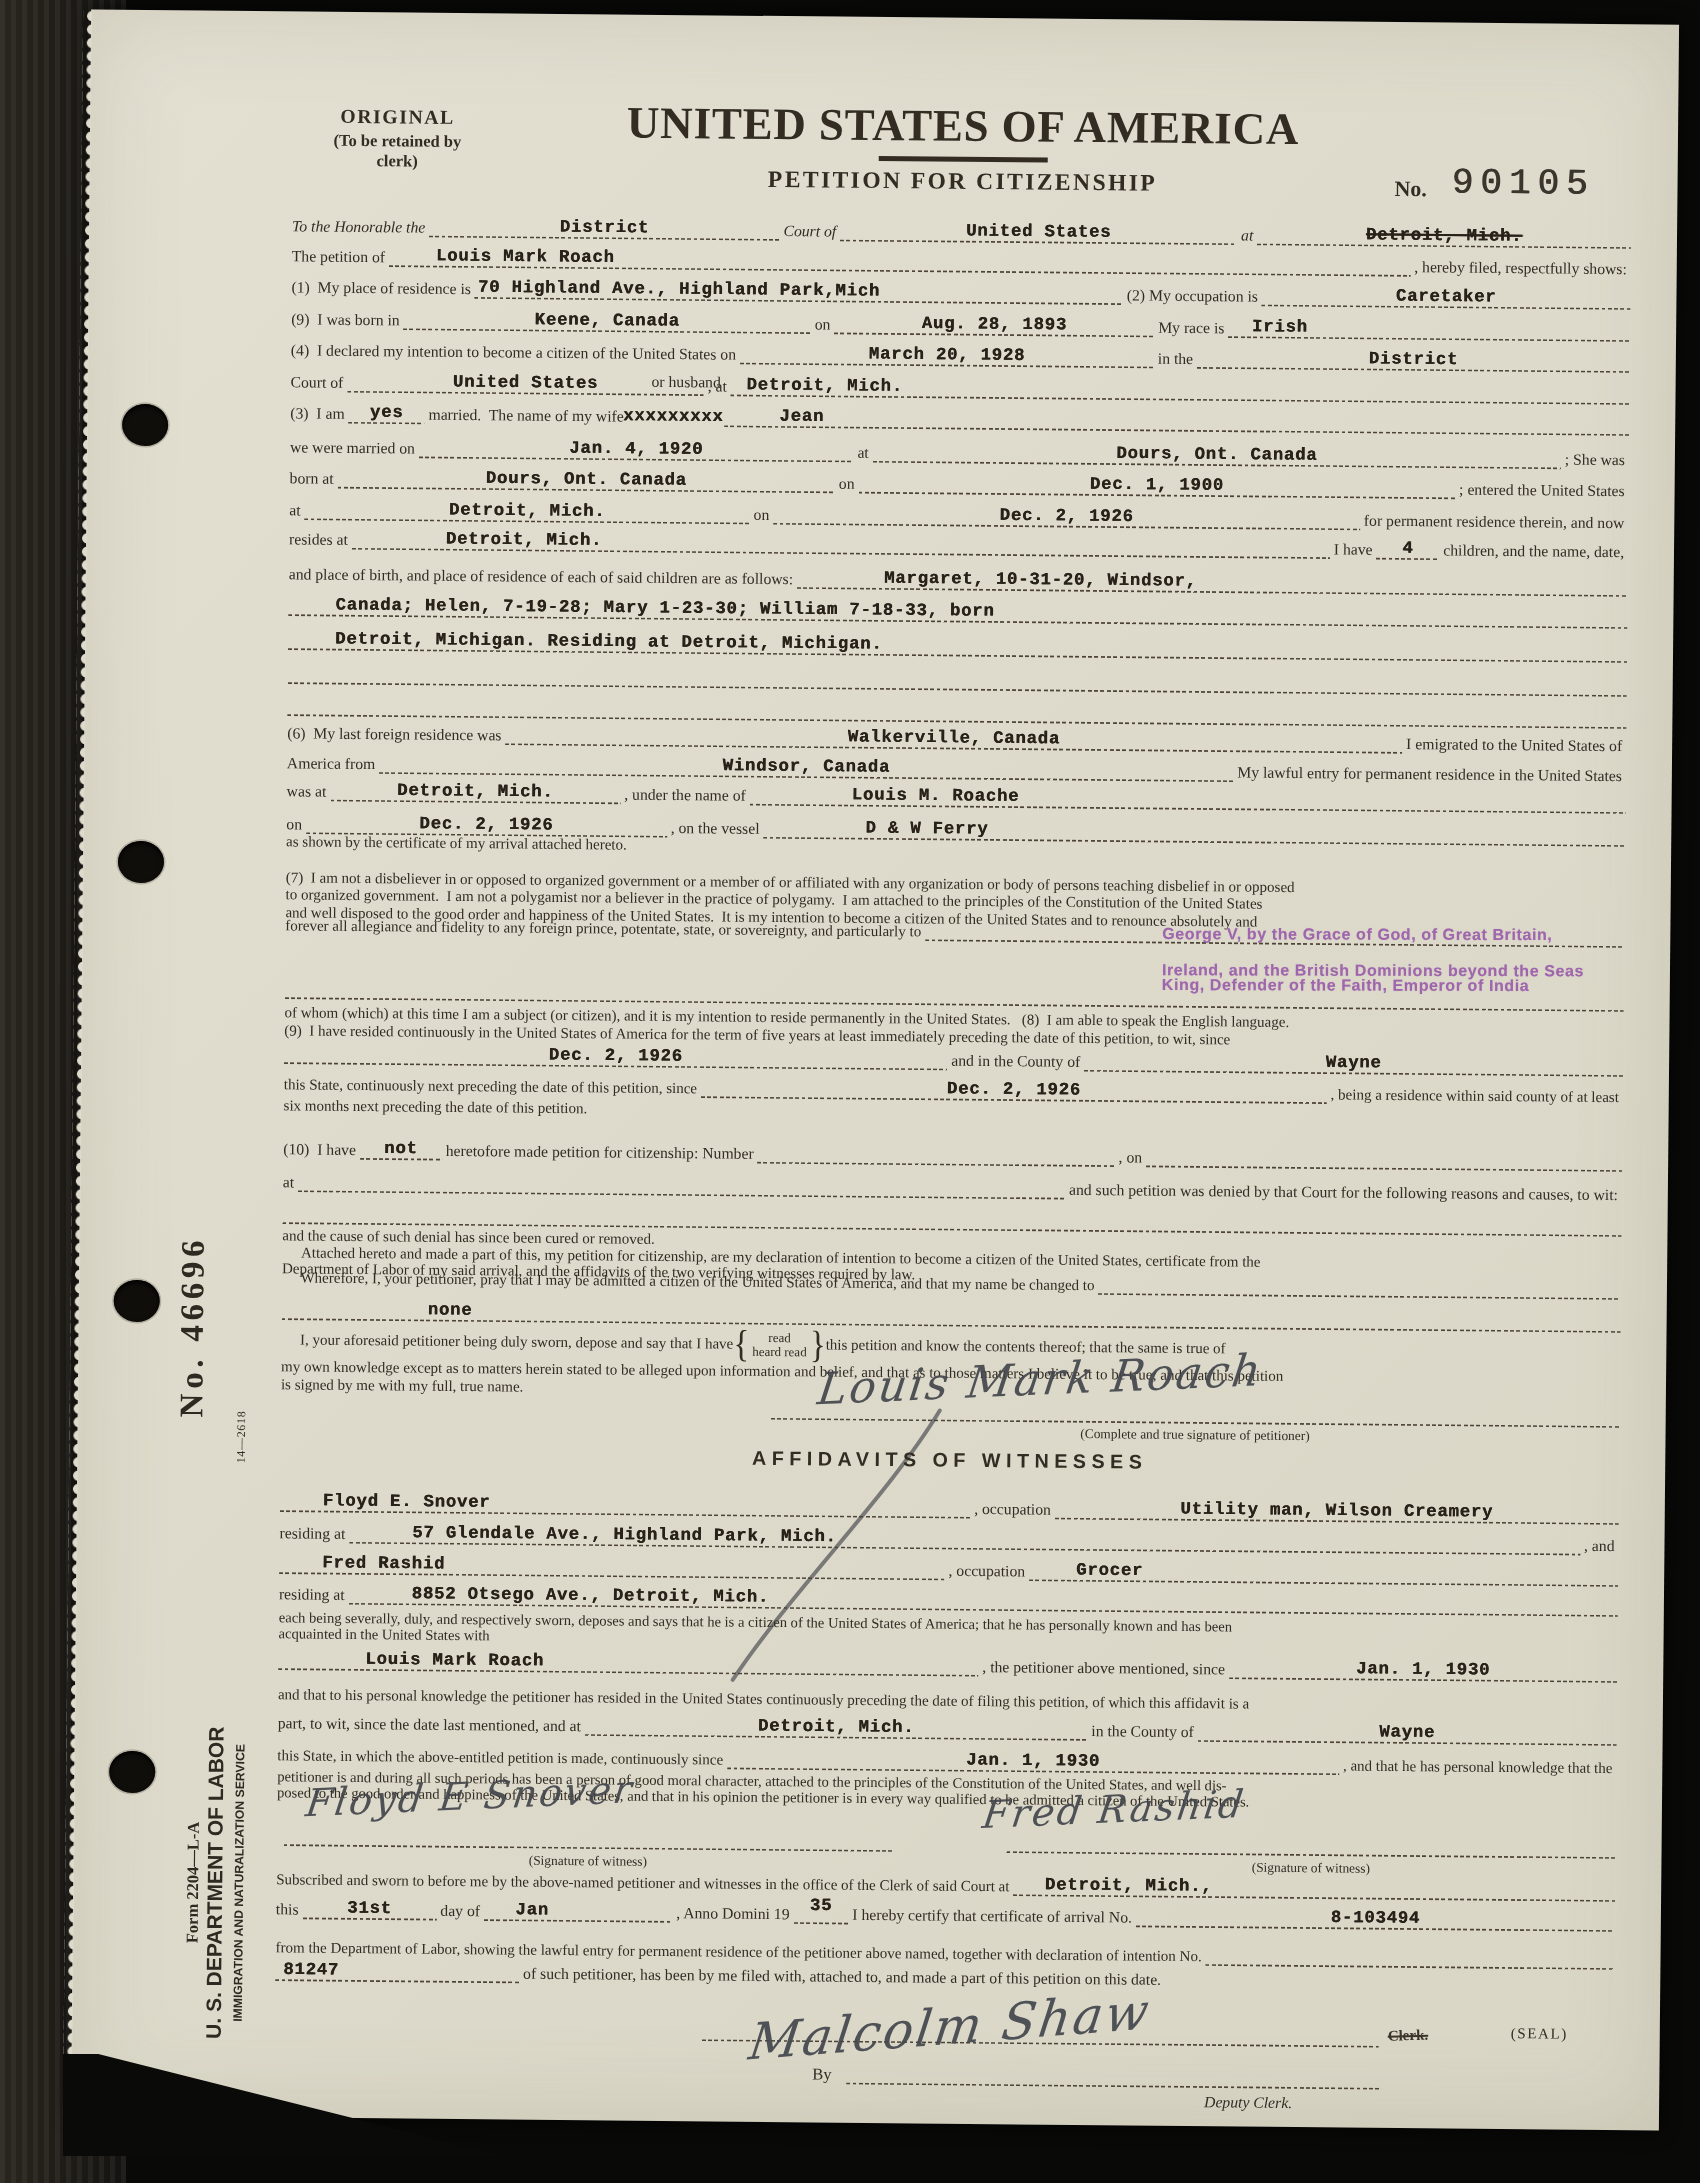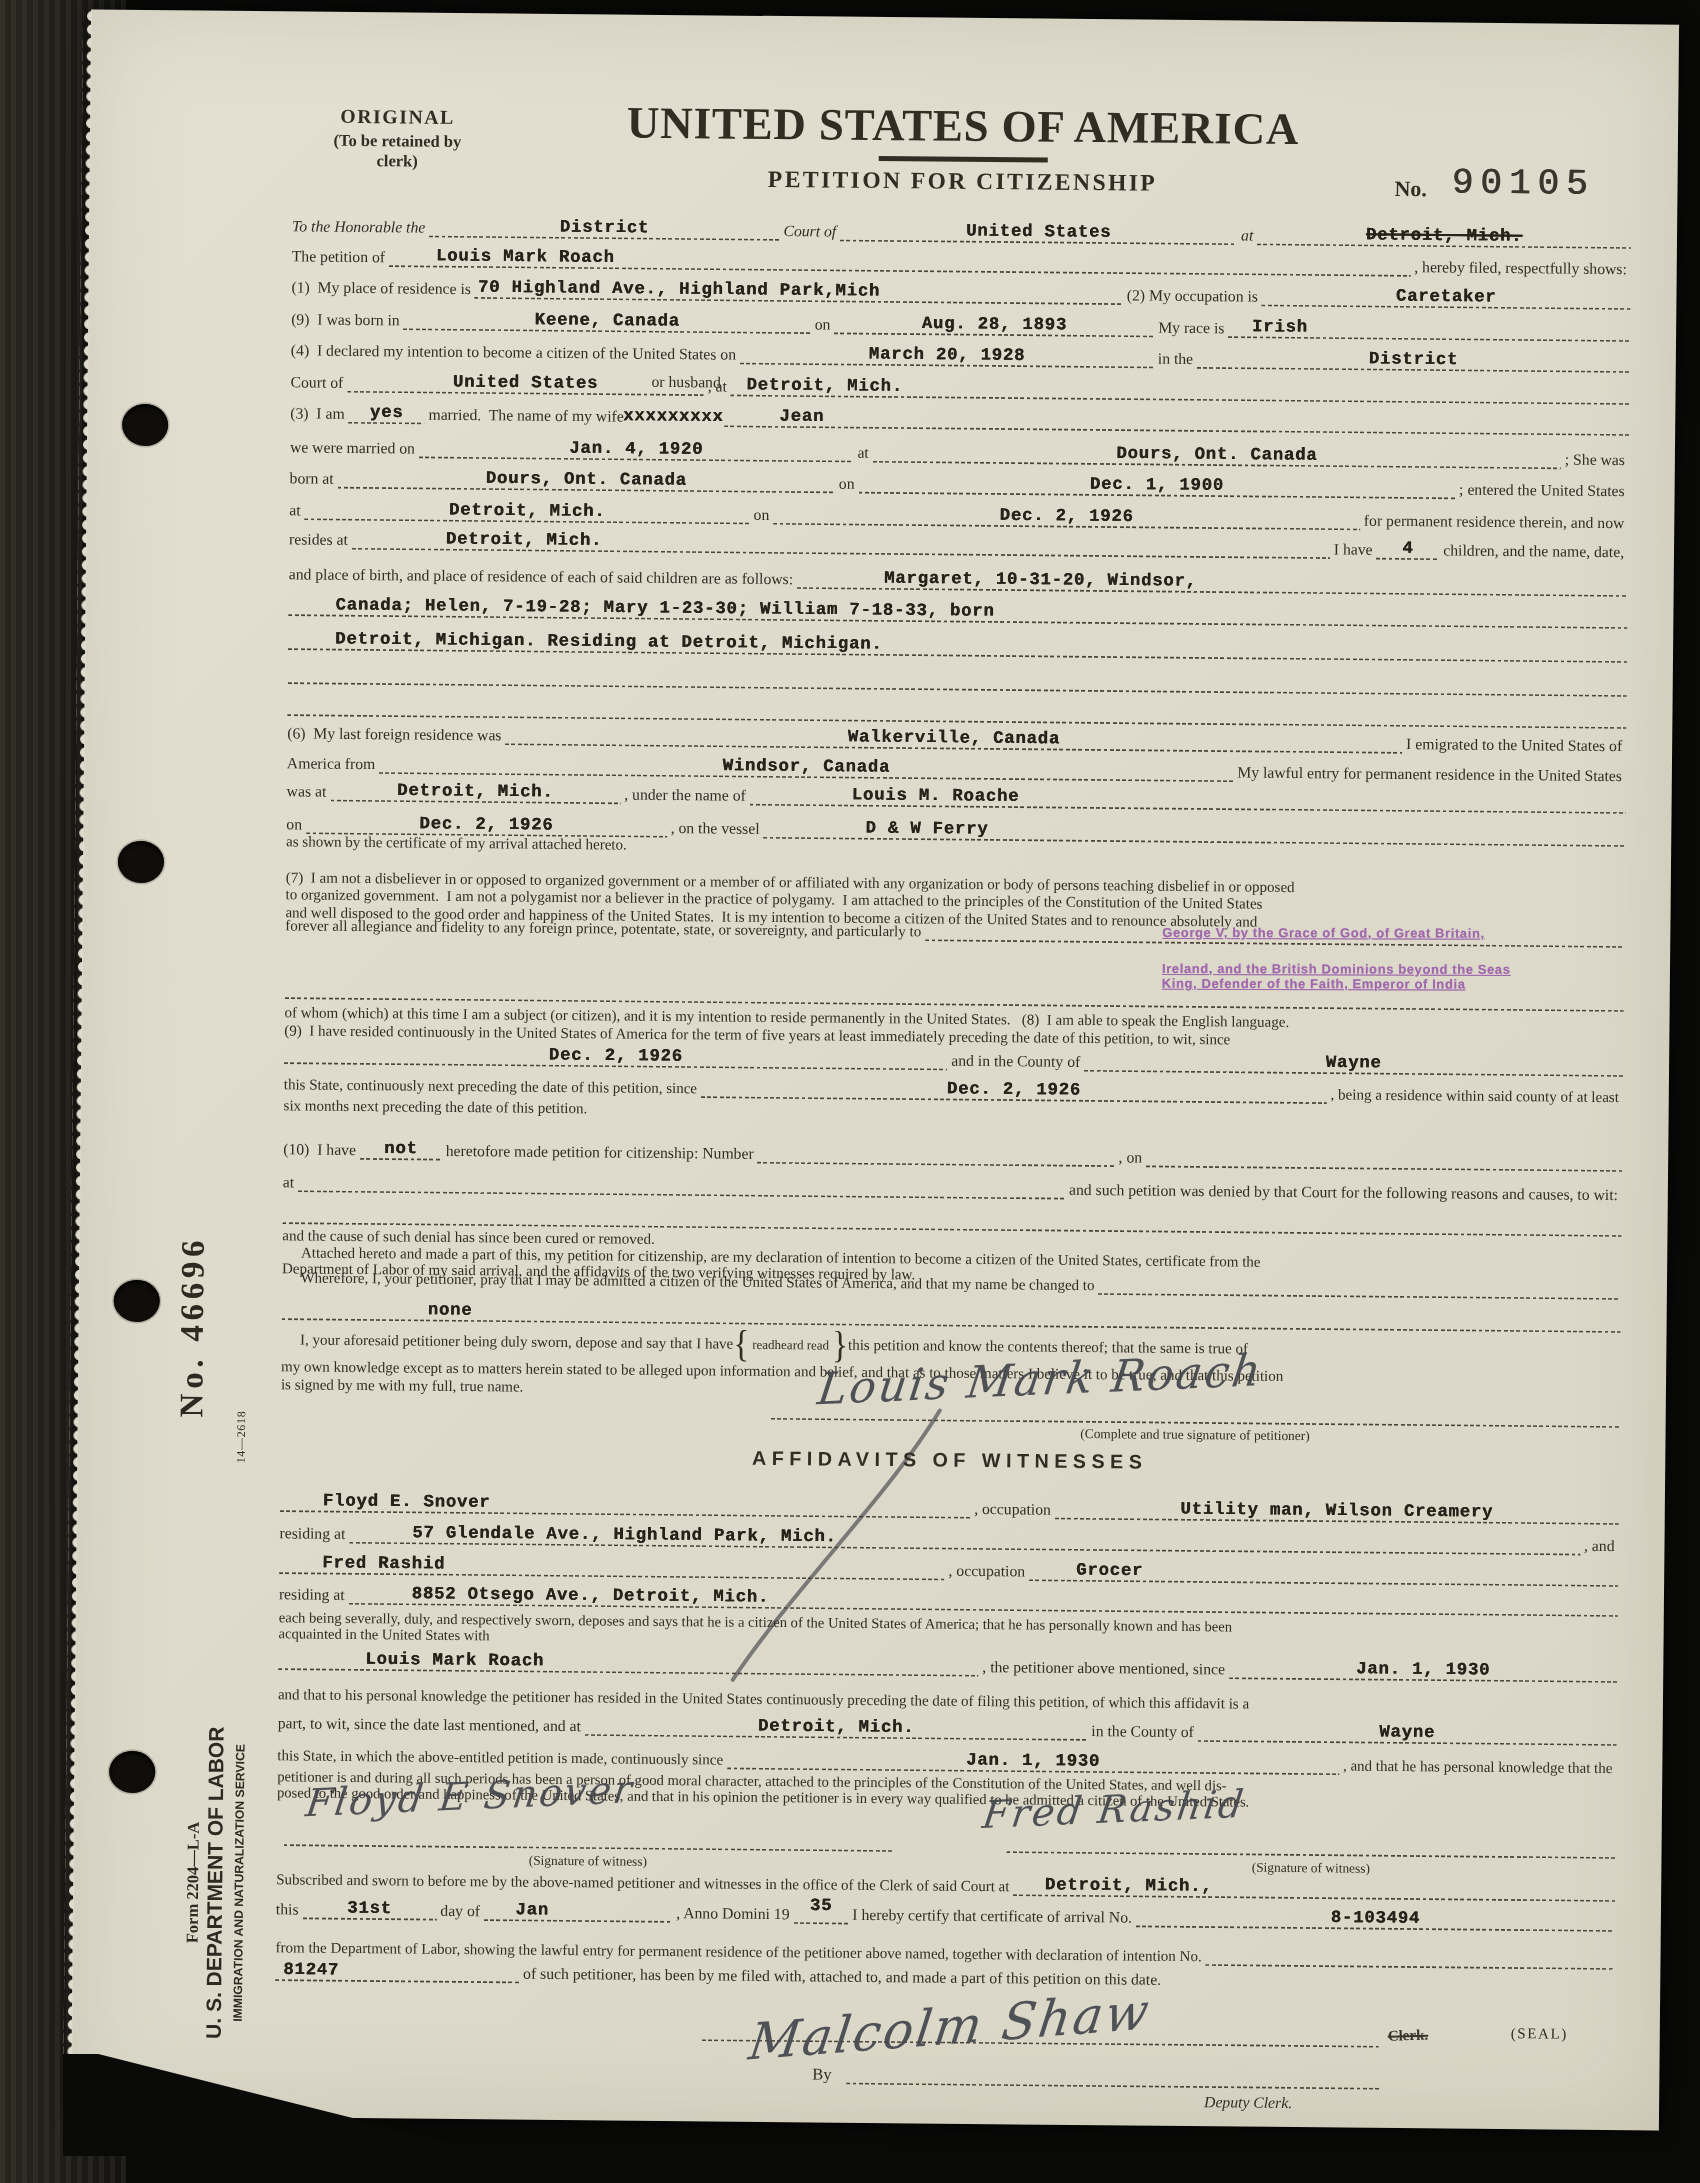--- a/index.html
+++ b/index.html
@@ -26,25 +26,25 @@
   .struck{text-decoration:line-through;text-decoration-thickness:2.4px;}
   .up{transform:translateY(-9.4px);}
   .para{position:absolute;left:203px;right:46px;font-family:"Liberation Serif",serif;font-size:15px;
         line-height:17px;color:#332c23;white-space:pre-wrap;}
   .overwrap{position:relative;display:inline-block;}
   .overwrap .t{position:absolute;left:-4.7px;bottom:-1.6px;}
   .vtext{position:absolute;transform:translate(-50%,-50%) rotate(-90deg);white-space:nowrap;color:#2e2921;}
   .sig{position:absolute;font-family:"DejaVu Serif",serif;font-style:italic;color:#43464c;
        letter-spacing:2.4px;transform:rotate(-3deg) skewX(-10deg);white-space:nowrap;opacity:.92;}
   .cap{position:absolute;font-family:"Liberation Serif",serif;font-size:13.4px;color:#332c23;text-align:center;}
-  .stamp{position:absolute;font-family:"Liberation Sans",sans-serif;font-weight:700;font-size:13px;
+  .stamp{position:absolute;font-family:"Liberation Sans",sans-serif;font-weight:700;font-size:16px;
          letter-spacing:0.6px;color:rgba(154,92,170,.85);white-space:nowrap;transform:rotate(-.4deg);
-         text-shadow:0 0 0.8px rgba(154,92,170,.5);text-decoration:underline;}
+         text-shadow:0 0 0.8px rgba(154,92,170,.5);}
   .brace{font-size:33px;font-weight:400;line-height:31.5px;transform:scaleY(1.15);}
-  .bracecol{display:inline-flex;flex-direction:row;align-items:center;font-size:13px;line-height:14px;padding:0 3.1px;}
+  .bracecol{display:inline-flex;flex-direction:column;align-items:center;font-size:13px;line-height:14px;padding:0 3.1px;}
   .afill{position:absolute;display:flex;justify-content:center;align-items:flex-end;
      background:repeating-linear-gradient(90deg,#4d4437 0 3.9px,transparent 3.9px 6.3px) left bottom/100% 1.6px no-repeat;height:22px;}
   .corner{position:absolute;left:63px;top:2054px;width:441px;height:102px;background:#0a0a09;
           clip-path:polygon(0 0,8% 0,100% 100%,0 100%);}
 </style>
 </head>
 <body>
 
 <div class="paper">
 

